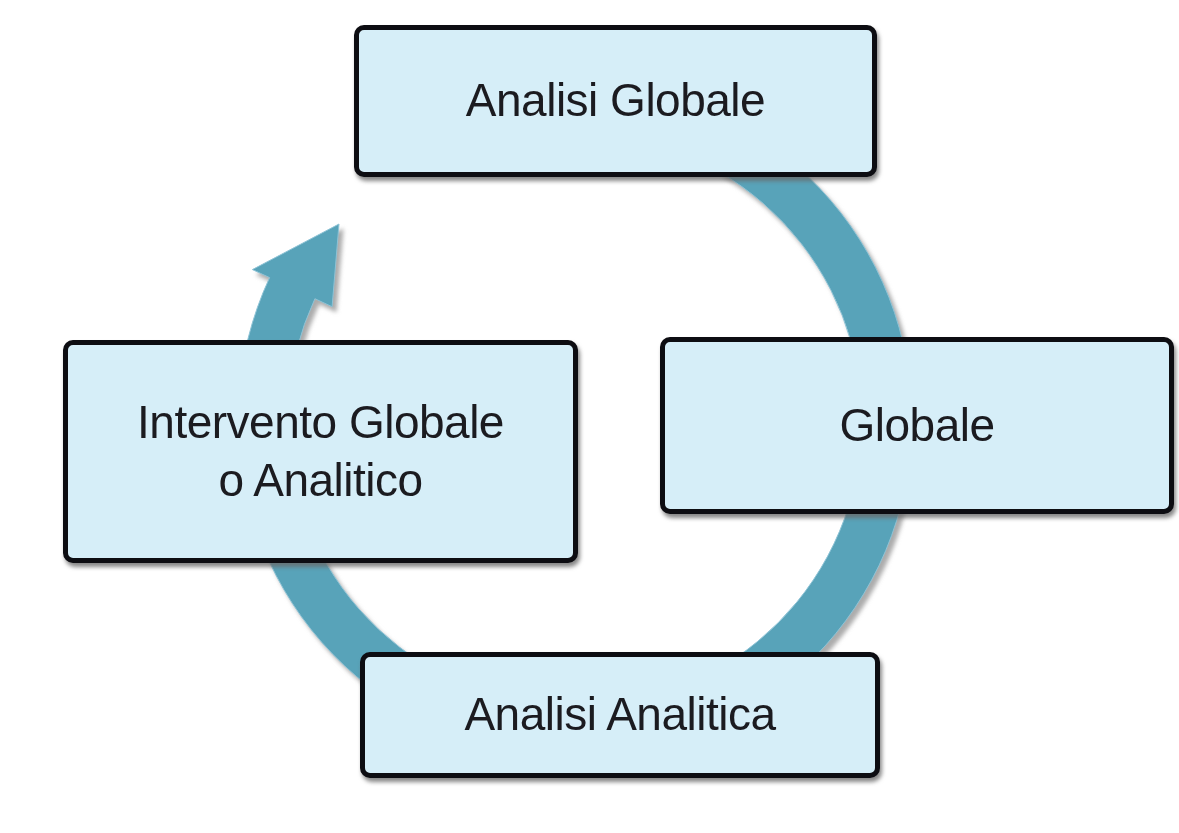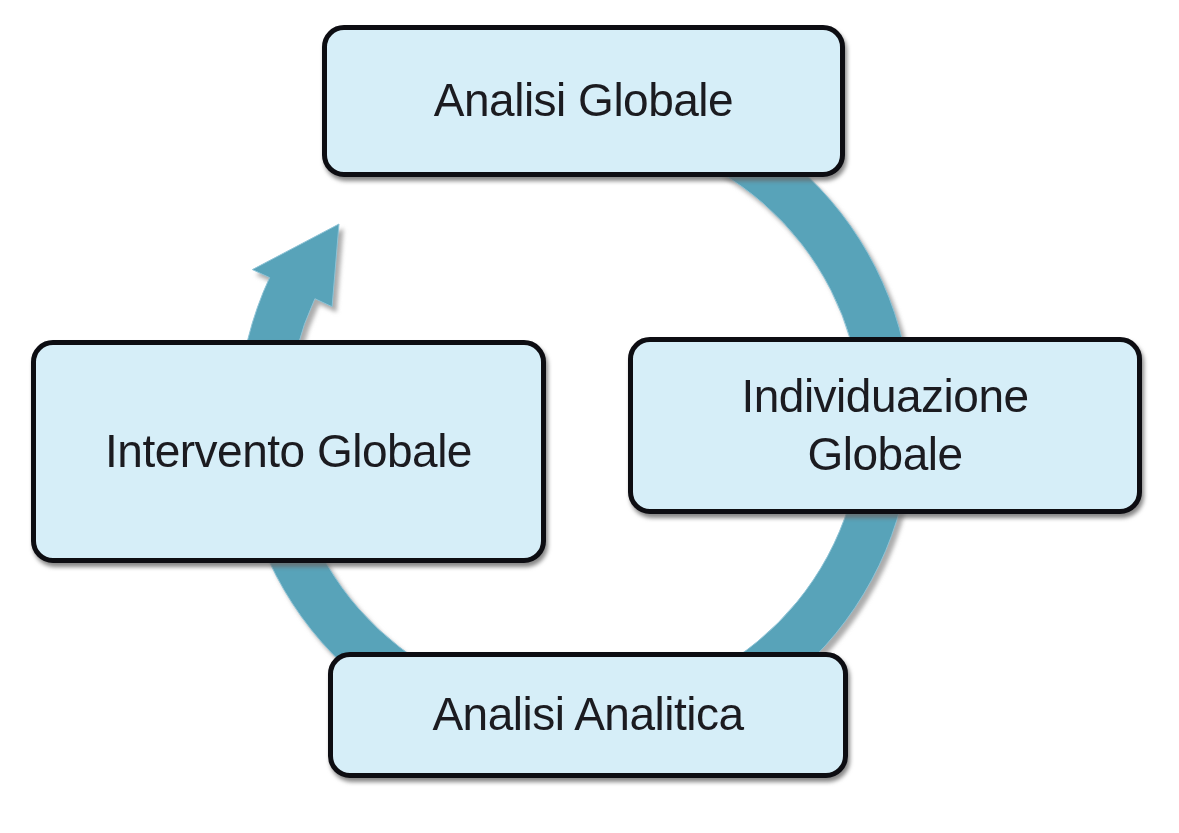--- a/index.html
+++ b/index.html
@@ -21,27 +21,28 @@
     top: 0;
     width: 1179px;
     height: 833px;
     filter: drop-shadow(4px 5px 2px rgba(128,128,128,0.65));
   }
   .cycle-box {
     position: absolute;
     box-sizing: border-box;
     background: var(--box-fill, #d6eef8);
     border: 5px solid var(--box-border, #0d0d12);
-    border-radius: 22px;
+    border-radius: 10px;
     display: flex;
     flex-direction: column;
     align-items: center;
     justify-content: center;
     text-align: center;
     filter: drop-shadow(2px 4px 2px rgba(105,105,105,0.8));
+    margin-left: 32px;
   }
   .cycle-box .label-line {
     display: block;
     color: var(--text, #1b1b20);
     font-size: 46px;
     line-height: 1.26;
     letter-spacing: -0.5px;
     white-space: nowrap;
   }
   .box-top    { left: 322px; top: 25px;  width: 523px; height: 152px; }
@@ -63,25 +64,25 @@
              L 314.9 298.7
              A 287 287 0 1 0 718.5 171.5
              Z" style="fill: var(--arrow, #58a3b9); stroke: var(--arrow-edge, #8ec3d6); stroke-width: 1;"></path>
   </svg>
 
   <div class="cycle-box box-top">
     <span class="label-line">Analisi Globale</span>
   </div>
 
   <div class="cycle-box box-right">
-    <span class="label-line">Individuazione</span>
     <span class="label-line">Globale</span>
   </div>
 
   <div class="cycle-box box-left">
     <span class="label-line">Intervento Globale</span>
+    <span class="label-line">o Analitico</span>
   </div>
 
   <div class="cycle-box box-bottom">
     <span class="label-line">Analisi Analitica</span>
   </div>
 
 </div>
 
 </body></html>

